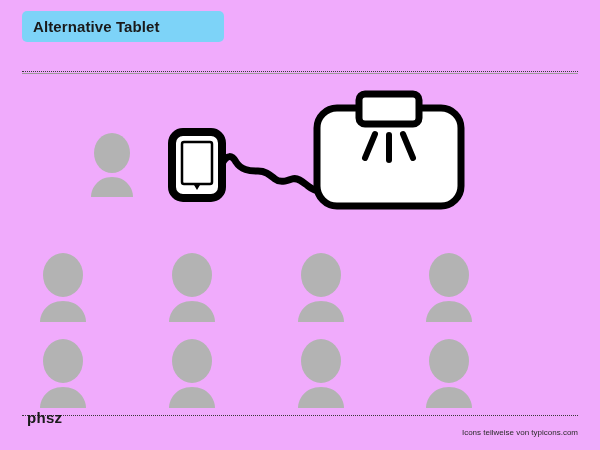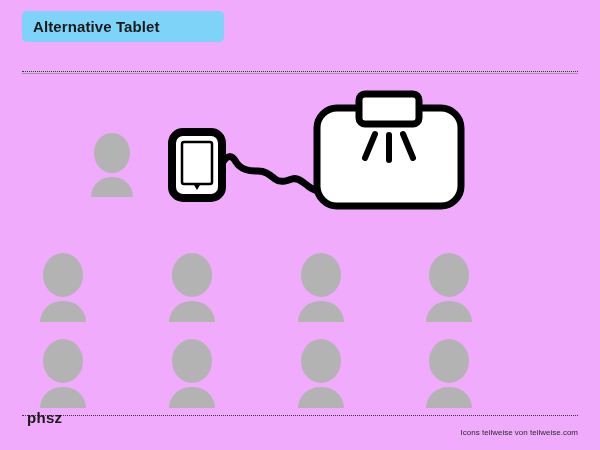--- a/index.html
+++ b/index.html
@@ -180,15 +180,15 @@
   </div>
   <div class="person" style="left:422px; top:338px;">
     <svg width="54" height="72" viewBox="0 0 54 72" xmlns="http://www.w3.org/2000/svg">
       <ellipse cx="27" cy="23" rx="20" ry="22" fill="#b3b3b3"></ellipse>
       <path d="M27 49 C11 49 4 61 4 70 L50 70 C50 61 43 49 27 49 Z" fill="#b3b3b3"></path>
     </svg>
   </div>
 
   <div class="rule-dotted rule-footer-dotted"></div>
   <div class="footer-logo">phsz</div>
-  <div class="footer-credit">Icons teilweise  von teilweise.com</div>
+  <div class="footer-credit">Icons teilweise  von typicons.com</div>
 
 </div>
 
 </body></html>

